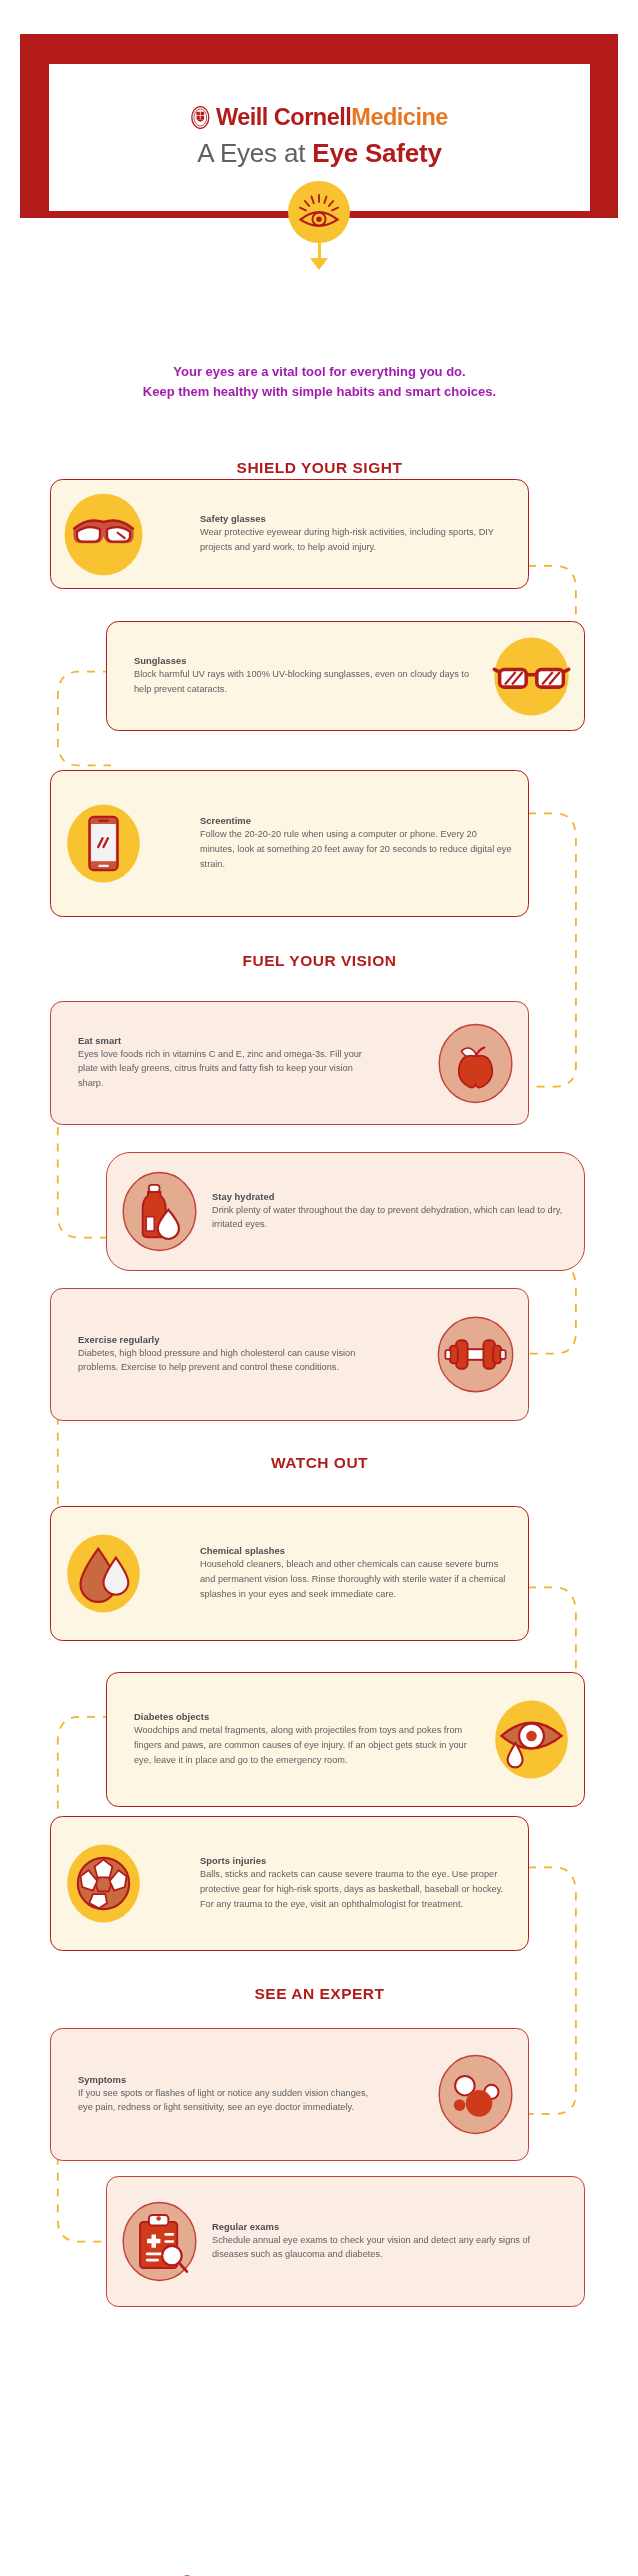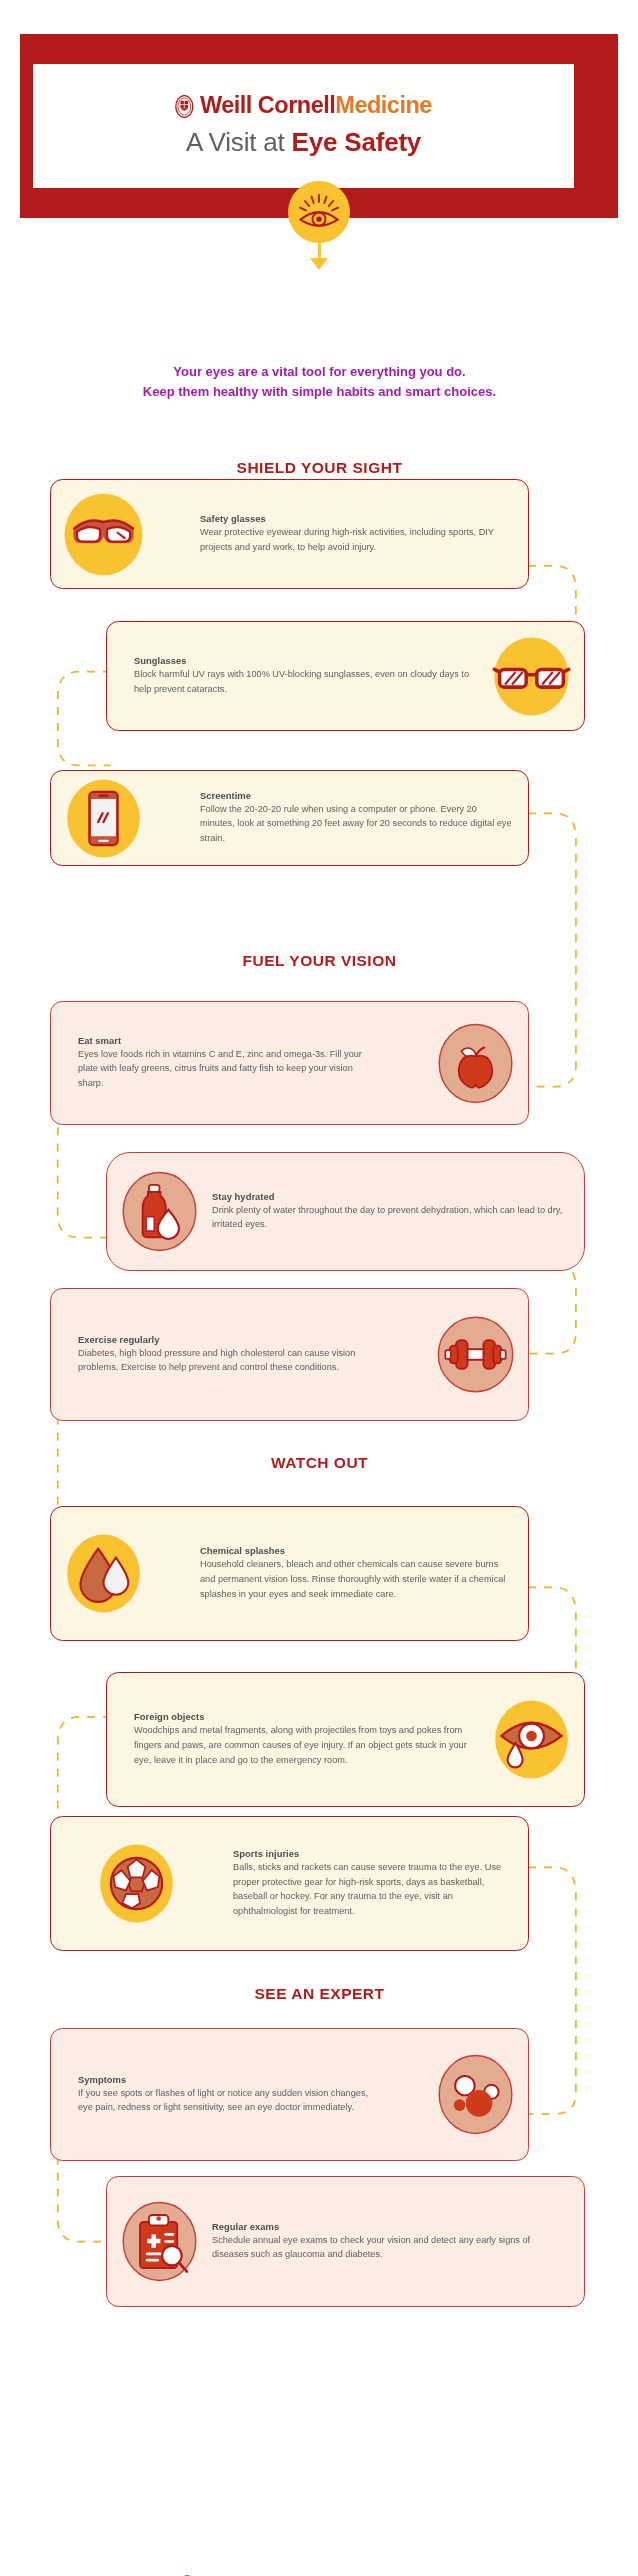--- a/index.html
+++ b/index.html
@@ -18,22 +18,22 @@
 
   
   .header-band {
     position: absolute;
     left: 20.4px; top: 34px;
     width: 598px; height: 184px;
     background: #b31b1b;
   }
   .header-inner {
     position: absolute;
-    left: 33px; top: 64px;
-    width: 541px; height: 124px;
+    left: 49px; top: 64px;
+    width: 541px; height: 147px;
     background: #ffffff;
     display: flex;
     flex-direction: column;
     align-items: center;
     justify-content: center;
   }
   .logo-row {
     display: flex;
     align-items: center;
     justify-content: center;
@@ -191,21 +191,21 @@
       <svg class="logo-seal" width="18.6" height="23" viewBox="0 0 21 26">
         <ellipse cx="10.5" cy="13" rx="9.6" ry="12.3" fill="none" stroke="#b31b1b" stroke-width="1.5"></ellipse>
         <ellipse cx="10.5" cy="13" rx="7.2" ry="9.6" fill="none" stroke="#b31b1b" stroke-width="0.9"></ellipse>
         <rect x="6.2" y="6.6" width="8.6" height="8.4" rx="0.6" fill="#b31b1b"></rect>
         <path d="M6.2 15 Q10.5 20.4 14.8 15 Z" fill="#b31b1b"></path>
         <line x1="10.5" y1="6.6" x2="10.5" y2="15" stroke="#ffffff" stroke-width="0.8"></line>
         <line x1="6.2" y1="10.8" x2="14.8" y2="10.8" stroke="#ffffff" stroke-width="0.8"></line>
       </svg>
       <div class="logo-text"><span class="w">Weill Cornell</span><span class="m">Medicine</span></div>
     </div>
-    <div class="header-title"><span>A Visit at </span><span class="accent">Eye Safety</span></div>
+    <div class="header-title"><span>A Eyes at </span><span class="accent">Eye Safety</span></div>
   </div>
 
   <div class="eye-badge">
     <svg width="46" height="41" viewBox="0 0 52 46">
       <g stroke="#b31b1b" stroke-width="2.1" stroke-linecap="round">
         <line x1="26" y1="3" x2="26" y2="11"></line>
         <line x1="17.5" y1="5" x2="20" y2="12.3"></line>
         <line x1="34.5" y1="5" x2="32" y2="12.3"></line>
         <line x1="10" y1="10" x2="14.8" y2="15.6"></line>
         <line x1="42" y1="10" x2="37.2" y2="15.6"></line>
@@ -314,21 +314,21 @@
             <line x1="68" y1="57" x2="80" y2="43"></line>
         </g>
       </svg>
     </div>
     <div class="card-text">
       <div class="card-title">Sunglasses</div>
       <div class="card-body">Block harmful UV rays with 100% UV-blocking sunglasses, even on cloudy days to help prevent cataracts.</div>
     </div>
   </div>
 
-  <div class="card cream left order-icon-first" style="top:770px; height:96px;">
+  <div class="card cream left order-icon-first" style="top:770px; height:147px;">
     <div class="icon-wrap">
       <svg width="85" height="85" viewBox="0 0 96 96">
         <ellipse cx="48" cy="48" rx="41" ry="44" fill="#f9c230"></ellipse>
         <rect x="32" y="18" width="32" height="60" rx="5" fill="#c9543a" stroke="#b31b1b" stroke-width="2.5"></rect>
         <rect x="34" y="26" width="28" height="42" fill="#f2f2f2"></rect>
         <rect x="42" y="21" width="12" height="2.6" rx="1.3" fill="#b31b1b"></rect>
         <rect x="42" y="72" width="12" height="2.6" rx="1.3" fill="#f2f2f2"></rect>
         <g stroke="#b31b1b" stroke-width="2.6" stroke-linecap="round">
           <line x1="42" y1="52" x2="47" y2="42"></line>
             <line x1="48" y1="52" x2="53" y2="42"></line>
@@ -409,26 +409,26 @@
     <div class="icon-wrap">
       <svg width="85" height="85" viewBox="0 0 96 96">
         <ellipse cx="48" cy="48" rx="41" ry="44" fill="#f9c230"></ellipse>
         <path d="M14 44 Q48 14 82 44 Q48 72 14 44 Z" fill="#c9693f" stroke="#b31b1b" stroke-width="2.6"></path>
         <circle cx="48" cy="44" r="14" fill="#ffffff" stroke="#b31b1b" stroke-width="2.6"></circle>
         <circle cx="48" cy="44" r="6" fill="#cf3a1b"></circle>
         <path d="M30 52 Q38 66 38 71 A8.5 8.5 0 0 1 21 71 Q21 66 30 52 Z" fill="#ffffff" stroke="#b31b1b" stroke-width="2.4"></path>
       </svg>
     </div>
     <div class="card-text">
-      <div class="card-title">Foreign objects</div>
+      <div class="card-title">Diabetes objects</div>
       <div class="card-body">Woodchips and metal fragments, along with projectiles from toys and pokes from fingers and paws, are common causes of eye injury. If an object gets stuck in your eye, leave it in place and go to the emergency room.</div>
     </div>
   </div>
 
-  <div class="card cream left order-icon-first" style="top:1816px; height:135px;padding-left:33px;">
+  <div class="card cream left order-icon-first" style="top:1816px; height:135px;">
     <div class="icon-wrap">
       <svg width="85" height="85" viewBox="0 0 96 96">
         <ellipse cx="48" cy="48" rx="41" ry="44" fill="#f9c230"></ellipse>
         <circle cx="48" cy="48" r="29" fill="#c9693f" stroke="#b31b1b" stroke-width="2.4"></circle>
         <polygon points="48,38 58,45 54,57 42,57 38,45" fill="#c9693f" stroke="#b31b1b" stroke-width="2"></polygon>
         <path d="M48 21 L38 29 L41 41 L55 41 L58 29 Z" fill="#ffffff" stroke="#b31b1b" stroke-width="2"></path>
         <path d="M22 40 L24 52 L36 56 L41 45 L31 33 Z" fill="#ffffff" stroke="#b31b1b" stroke-width="2"></path>
         <path d="M74 40 L72 52 L60 56 L55 45 L65 33 Z" fill="#ffffff" stroke="#b31b1b" stroke-width="2"></path>
         <path d="M36 60 L32 70 L43 76 L52 70 L50 60 Z" fill="#ffffff" stroke="#b31b1b" stroke-width="2"></path>
       </svg>

